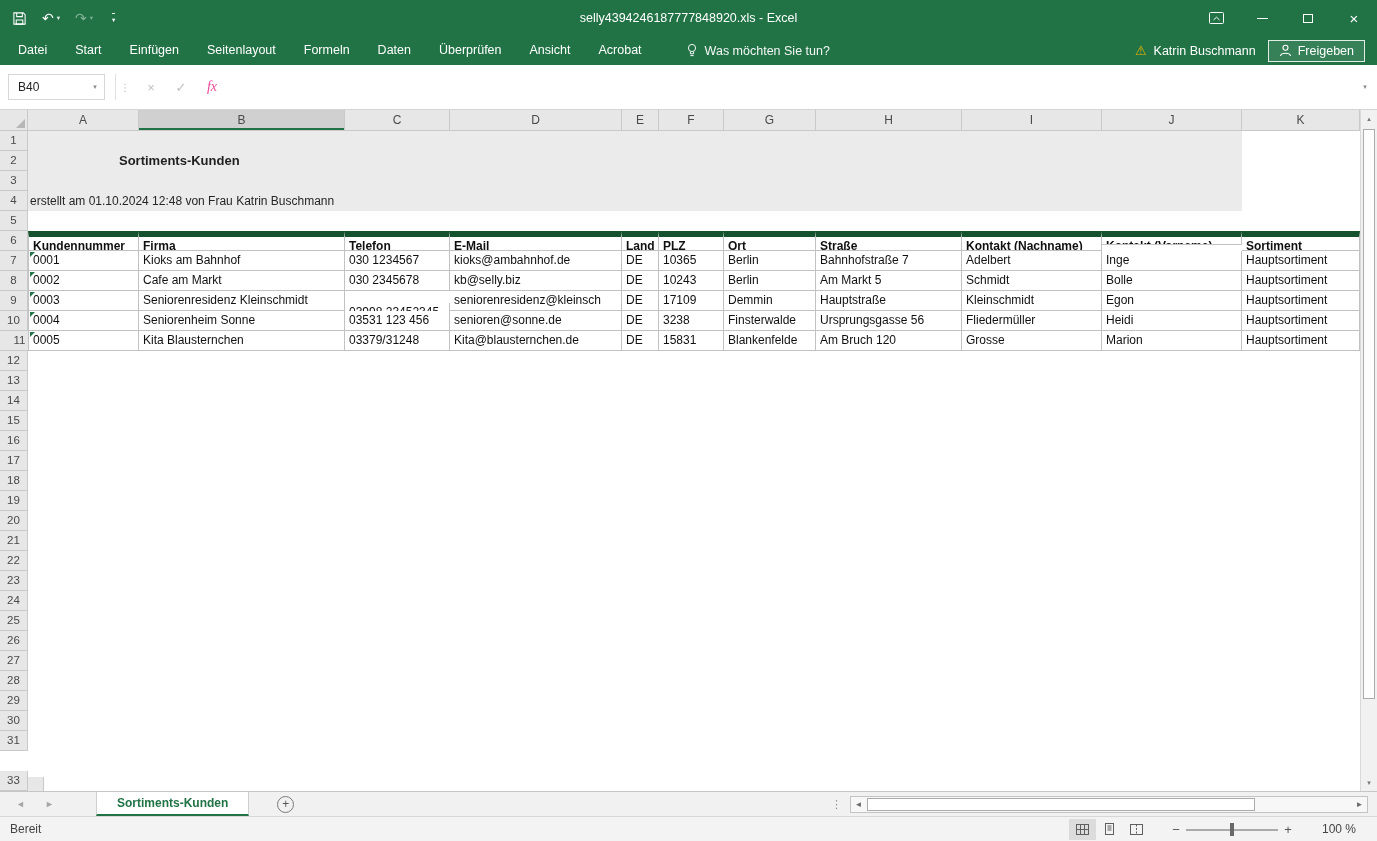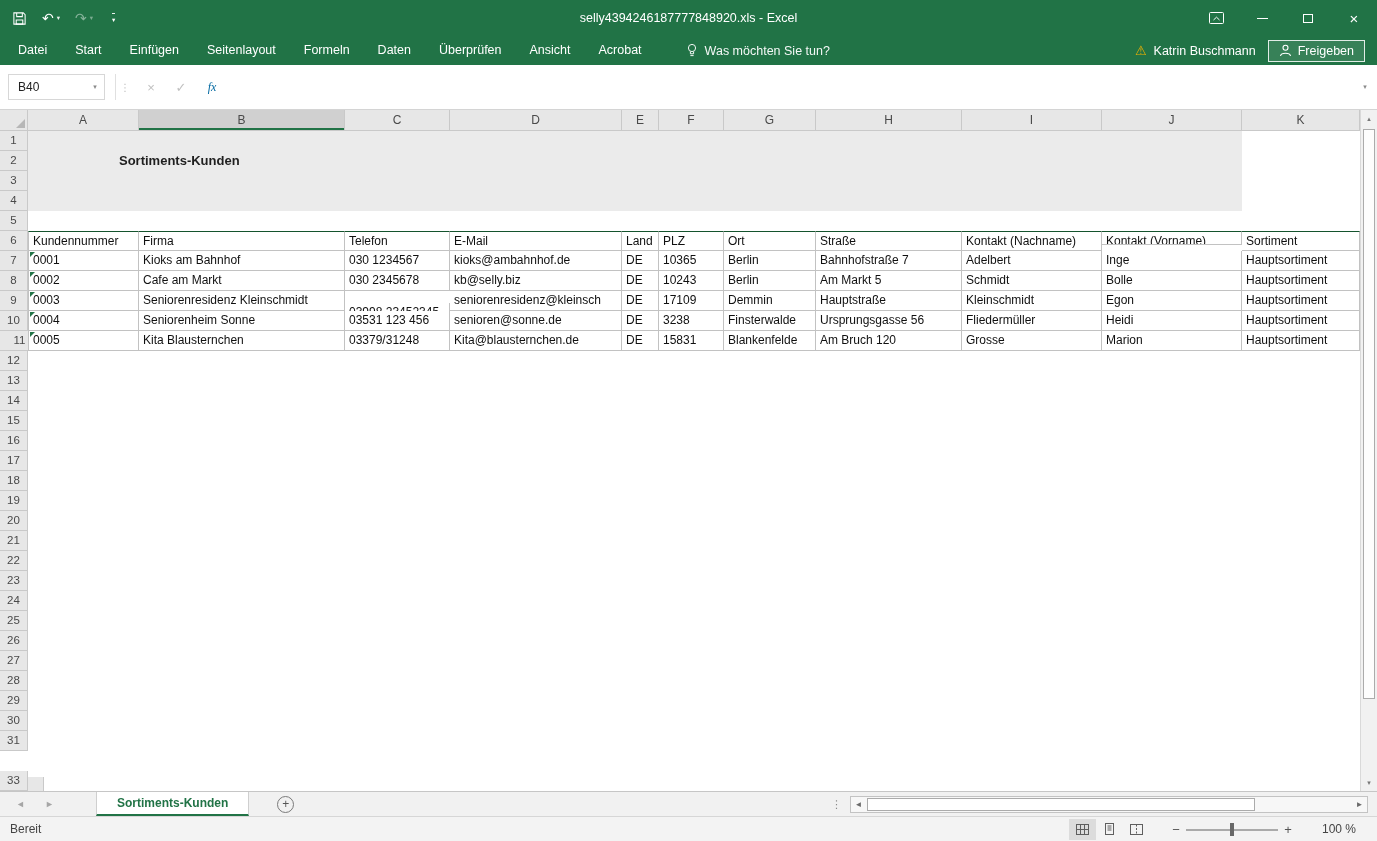--- a/index.html
+++ b/index.html
@@ -33,38 +33,38 @@
   .sharebtn{display:flex;align-items:center;gap:6px;border:1px solid rgba(255,255,255,.85);background:rgba(255,255,255,.10);height:22px;padding:0 10px;font-size:12.5px;}
 
   
   .formulabar{position:absolute;top:65px;left:0;right:0;height:45px;background:#fff;border-bottom:1px solid #d4d4d4;display:flex;align-items:center;}
   .namebox{width:97px;height:26px;margin-left:8px;border:1px solid #d7d7d7;display:flex;align-items:center;background:#fff;}
   .nb-text{flex:1;padding-left:9px;font-size:12px;color:#222;}
   .nb-caret{width:18px;text-align:center;color:#8a8a8a;font-size:7px;}
   .fb-sep{width:1px;height:26px;background:#e0e0e0;margin-left:10px;}
   .fb-dots{color:#bdbdbd;font-size:10px;margin:0 6px 0 4px;}
   .fb-btn{width:30px;text-align:center;font-size:13px;color:#c0c0c0;}
-  .fb-fx{font-family:"Liberation Serif",serif;font-style:italic;font-size:12px;color:#0369a1;width:32px;text-align:center;}
+  .fb-fx{font-family:"Liberation Serif",serif;font-style:italic;font-size:14px;color:#ec4899;width:32px;text-align:center;}
   .fb-input{flex:1;height:100%;}
   .fb-expand{width:20px;text-align:center;color:#8a8a8a;font-size:7px;margin-right:2px;}
 
   
   .sheetarea{position:absolute;top:110px;left:0;width:1377px;height:681px;}
   #canvas{position:absolute;left:0;top:0;width:1360px;height:681px;background:#fff;overflow:hidden;}
   .corner,.colhead,.rowhead,.tcell{position:absolute;}
   .corner{background:#e7e7e7;border-right:1px solid #c9c9c9;border-bottom:1px solid #c9c9c9;}
   .corner::after{content:"";position:absolute;right:2px;bottom:2px;border-left:9px solid transparent;border-bottom:9px solid #b7b7b7;}
   .colhead{background:#e7e7e7;border-right:1px solid #c9c9c9;border-bottom:1px solid #c9c9c9;font-size:12px;color:#4a4a4a;text-align:center;line-height:20px;}
   .colhead.sel{background:#d0d0d0;box-shadow:inset 0 -2px 0 #217346;}
   .rowhead{background:#e7e7e7;border-right:1px solid #c9c9c9;border-bottom:1px solid #c9c9c9;font-size:11.5px;color:#4a4a4a;text-align:center;line-height:19px;}
   .grayband{position:absolute;left:28px;top:21px;width:1214px;height:80px;background:#ebebeb;}
   .sheet-title{position:absolute;left:119px;top:41px;height:20px;line-height:20px;font-weight:bold;font-size:13px;color:#1f1f1f;white-space:nowrap;}
   .sheet-subtitle{position:absolute;left:30px;top:81px;height:20px;line-height:20px;font-size:12px;color:#262626;white-space:nowrap;}
   .tcell{background:#fff;border-right:1px solid #c2c2c2;border-bottom:1px solid #c2c2c2;font-size:12px;color:#101010;line-height:19px;padding:0 4px;white-space:nowrap;overflow:hidden;}
-  .tcell.th{font-weight:normal;border-top:1px solid #14532d;line-height:18px;}
+  .tcell.th{font-weight:bold;border-top:6px solid #14532d;line-height:18px;}
   .tcell.c0{border-left:1px solid #c2c2c2;}
   .tcell.flag::before{content:"";position:absolute;left:1px;top:1px;border-top:5px solid #217346;border-right:5px solid transparent;}
 
   
   .vscroll{position:absolute;right:0;top:0;width:17px;height:681px;background:#f1f1f1;border-left:1px solid #d9d9d9;}
   .vs-btn{position:absolute;left:0;width:16px;height:17px;text-align:center;font-size:7px;color:#777;line-height:17px;}
   .vs-up{top:0;}
   .vs-down{top:664px;}
   .vs-thumb{position:absolute;left:2px;top:19px;width:12px;height:570px;background:#fdfdfd;border:1px solid #ababab;}
 
@@ -181,20 +181,21 @@
     <span class="fb-btn">✓</span>
     <span class="fb-fx">fx</span>
     <div class="fb-input"></div>
     <span class="fb-expand">▾</span>
   </div>
 
   <div class="sheetarea">
     <div id="canvas">
       <div class="grayband"></div>
       <div class="sheet-title">Sortiments-Kunden</div>
+      <div class="sheet-subtitle">erstellt am 01.10.2024 12:48 von Frau Katrin Buschmann</div>
 
     <div class="corner" style="left: 0px; top: 0px; width: 28px; height: 21px;"></div>
         <div class="colhead" style="left: 28px; top: 0px; width: 111px; height: 21px;">A</div>
         <div class="colhead sel" style="left: 139px; top: 0px; width: 206px; height: 21px;">B</div>
         <div class="colhead" style="left: 345px; top: 0px; width: 105px; height: 21px;">C</div>
         <div class="colhead" style="left: 450px; top: 0px; width: 172px; height: 21px;">D</div>
         <div class="colhead" style="left: 622px; top: 0px; width: 37px; height: 21px;">E</div>
         <div class="colhead" style="left: 659px; top: 0px; width: 65px; height: 21px;">F</div>
         <div class="colhead" style="left: 724px; top: 0px; width: 92px; height: 21px;">G</div>
         <div class="colhead" style="left: 816px; top: 0px; width: 146px; height: 21px;">H</div>

